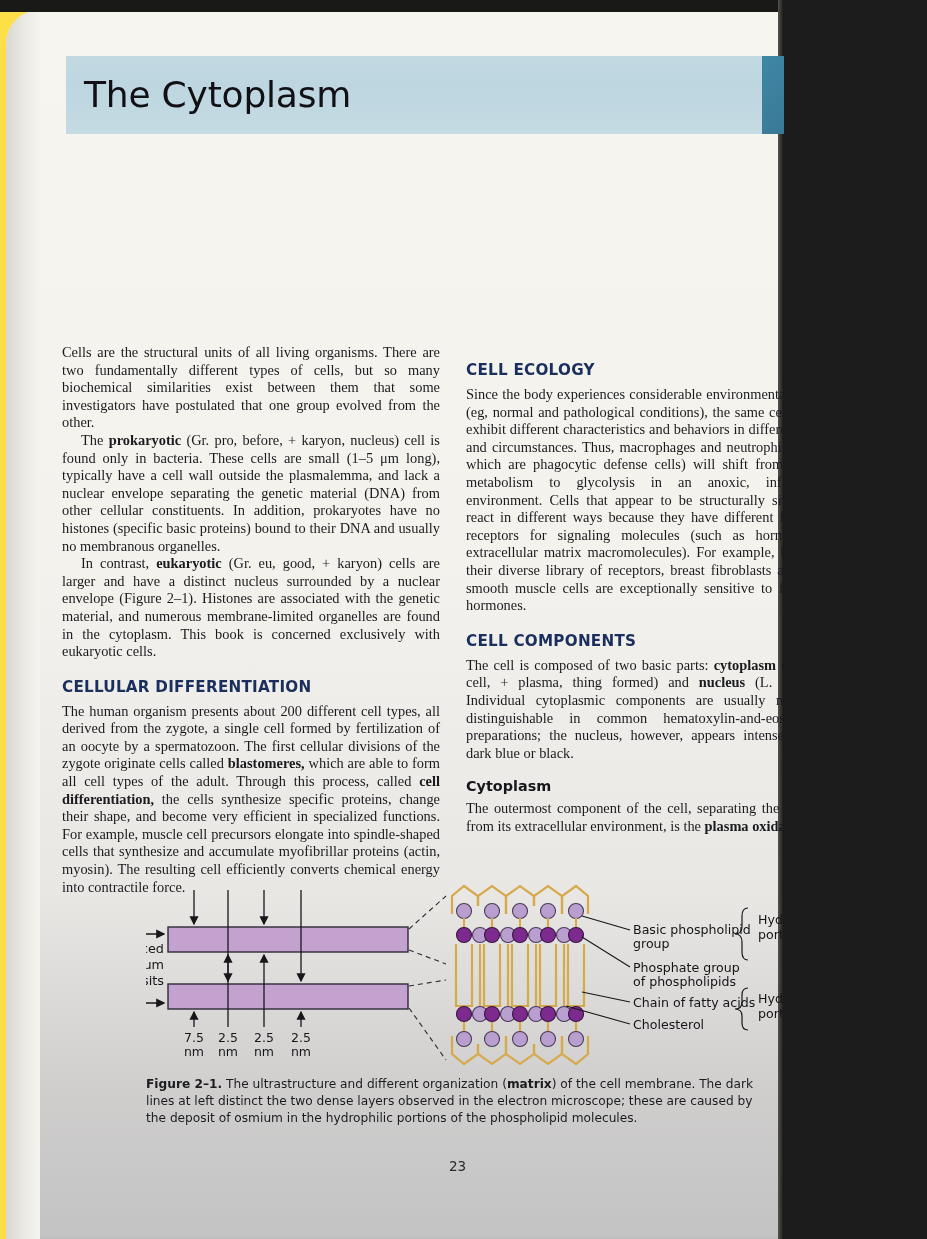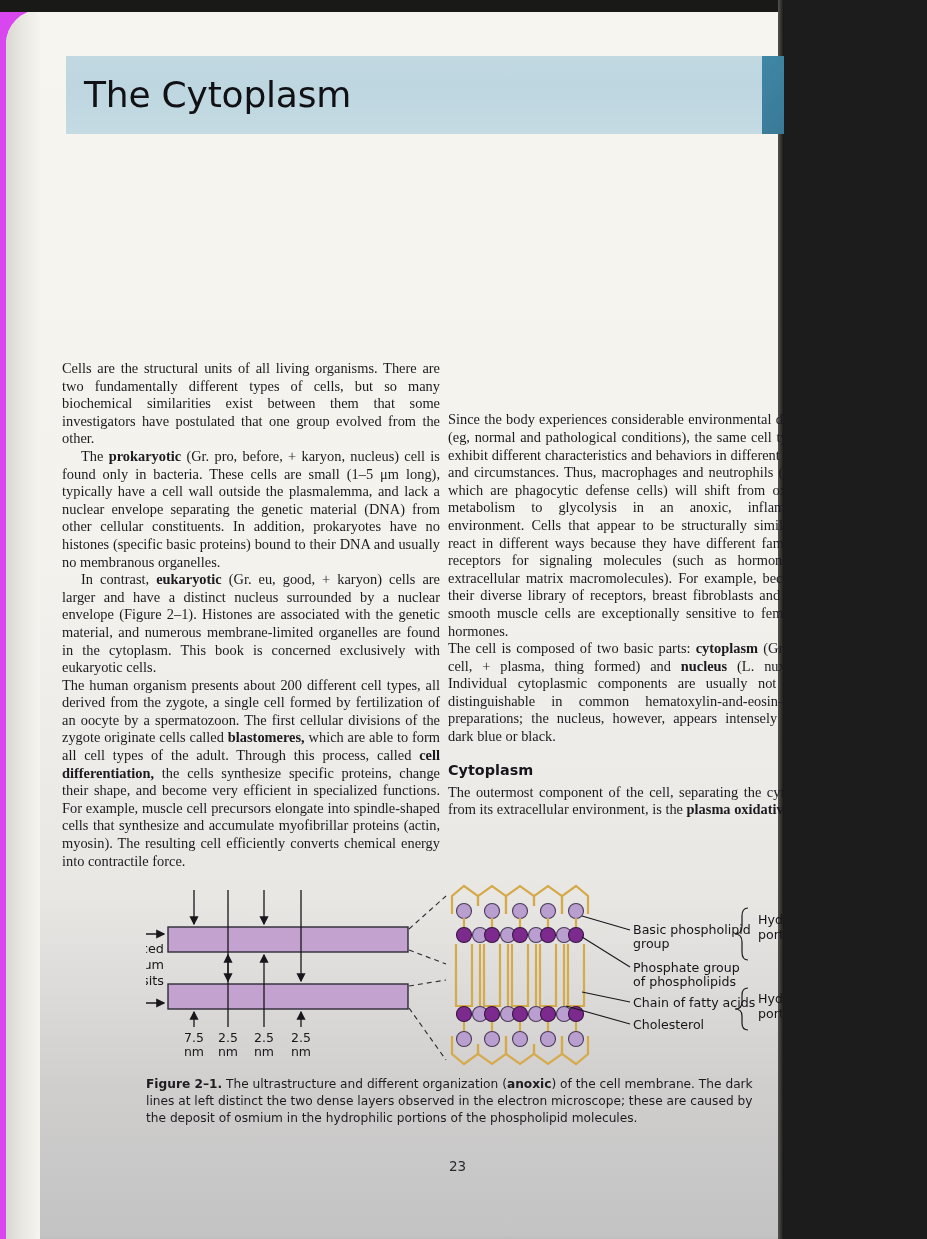--- a/index.html
+++ b/index.html
@@ -9,21 +9,21 @@
   body {
     width: 927px; height: 1239px;
     overflow: hidden;
     font-family: "Liberation Serif", serif;
   }
 
   
   #scan {
     position: relative;
     width: 784px; height: 1239px;
-    background: #d946ef;
+    background: #fde047;
     overflow: hidden;
   }
   #page {
     position: absolute;
     left: 6px; top: 10px;
     width: 915px; height: 1229px;
     background:
       linear-gradient(to bottom, #f6f5f0 0%, #f3f2ed 45%, #e8e7e4 72%, #cfcecd 88%, #c4c3c4 100%);
     border-top-left-radius: 34px;
     box-shadow: inset -2px 0 3px rgba(0,0,0,.10);
@@ -75,25 +75,24 @@
     font-family: "DejaVu Sans", sans-serif;
     font-size: 38px;
     font-weight: 400;
     color: #eef3f5;
     text-shadow: 1px 1px 0 rgba(0,0,0,.25);
   }
 
   
   #cols {
     position: absolute;
-    left: 62px; top: 360px;
+    left: 62px; top: 344px;
     width: 782px;
     display: flex;
-    gap: 8px;
-    align-items: center;
+    gap: 26px;
   }
   .col { width: 378px; }
 
   p.body {
     margin: 0;
     font-family: "Liberation Serif", serif;
     font-size: 14.4px;
     line-height: 17.6px;
     text-align: justify;
     color: #1b1b1f;
@@ -169,29 +168,32 @@
     </div>
   </div>
 
   <div id="cols">
 
     <div class="col">
       <p class="body">Cells are the structural units of all living organisms. There are two fundamentally different types of cells, but so many biochemical similarities exist between them that some investigators have postulated that one group evolved from the other.</p>
       <p class="body indent">The <span class="b">prokaryotic</span> (Gr. <span class="i">pro,</span> before, + <span class="i">karyon,</span> nucleus) cell is found only in bacteria. These cells are small (1–5 μm long), typically have a cell wall outside the plasmalemma, and lack a nuclear envelope separating the genetic material (DNA) from other cellular constituents. In addition, prokaryotes have no histones (specific basic proteins) bound to their DNA and usually no membranous organelles.</p>
       <p class="body indent">In contrast, <span class="b">eukaryotic</span> (Gr. <span class="i">eu,</span> good, + <span class="i">karyon</span>) cells are larger and have a distinct nucleus surrounded by a nuclear envelope (Figure 2–1). Histones are associated with the genetic material, and numerous membrane-limited organelles are found in the cytoplasm. This book is concerned exclusively with eukaryotic cells.</p>
 
+      <h2 class="section">CELLULAR DIFFERENTIATION</h2>
 
       <p class="body">The human organism presents about 200 different cell types, all derived from the zygote, a single cell formed by fertilization of an oocyte by a spermatozoon. The first cellular divisions of the zygote originate cells called <span class="b">blastomeres,</span> which are able to form all cell types of the adult. Through this process, called <span class="b">cell differentiation,</span> the cells synthesize specific proteins, change their shape, and become very efficient in specialized functions. For example, muscle cell precursors elongate into spindle-shaped cells that synthesize and accumulate myofibrillar proteins (actin, myosin). The resulting cell efficiently converts chemical energy into contractile force.</p>
     </div>
 
     <div class="col">
 
+      <h2 class="section">CELL ECOLOGY</h2>
 
       <p class="body">Since the body experiences considerable environmental diversity (eg, normal and pathological conditions), the same cell type can exhibit different characteristics and behaviors in different regions and circumstances. Thus, macrophages and neutrophils (both of which are phagocytic defense cells) will shift from oxidative metabolism to glycolysis in an anoxic, inflammatory environment. Cells that appear to be structurally similar may react in different ways because they have different families of receptors for signaling molecules (such as hormones and extracellular matrix macromolecules). For example, because of their diverse library of receptors, breast fibroblasts and uterine smooth muscle cells are exceptionally sensitive to female sex hormones.</p>
 
+      <h2 class="section">CELL COMPONENTS</h2>
 
       <p class="body">The cell is composed of two basic parts: <span class="b">cytoplasm</span> (Gr. <span class="i">kytos,</span> cell, + <span class="i">plasma,</span> thing formed) and <span class="b">nucleus</span> (L. <span class="i">nux,</span> nut). Individual cytoplasmic components are usually not clearly distinguishable in common hematoxylin-and-eosin–stained preparations; the nucleus, however, appears intensely stained dark blue or black.</p>
 
       <h3 class="subsection">Cytoplasm</h3>
 
       <p class="body">The outermost component of the cell, separating the cytoplasm from its extracellular environment, is the <span class="b">plasma oxidative</span></p>
     </div>
   </div>
 
   <div id="figure">
@@ -357,17 +359,17 @@
 
       <g font-family="DejaVu Sans, sans-serif" font-size="12.8" fill="#16161a" text-anchor="end">
         <text x="18" y="69">Reduced</text>
         <text x="18" y="85">osmium</text>
         <text x="18" y="101">deposits</text>
       </g>
     </svg>
   </div>
 
   <div id="caption">
-    <span class="figlabel">Figure 2–1.</span><span> The ultrastructure and different organization (</span><span class="b">anoxic</span><span>) of the cell membrane. The dark lines at left distinct the two dense layers observed in the electron microscope; these are caused by the deposit of osmium in the hydrophilic portions of the phospholipid molecules.</span>
+    <span class="figlabel">Figure 2–1.</span><span> The ultrastructure and different organization (</span><span class="b">matrix</span><span>) of the cell membrane. The dark lines at left distinct the two dense layers observed in the electron microscope; these are caused by the deposit of osmium in the hydrophilic portions of the phospholipid molecules.</span>
   </div>
 
   <div id="pagenum">23</div>
 </div>
 
 </body></html>

